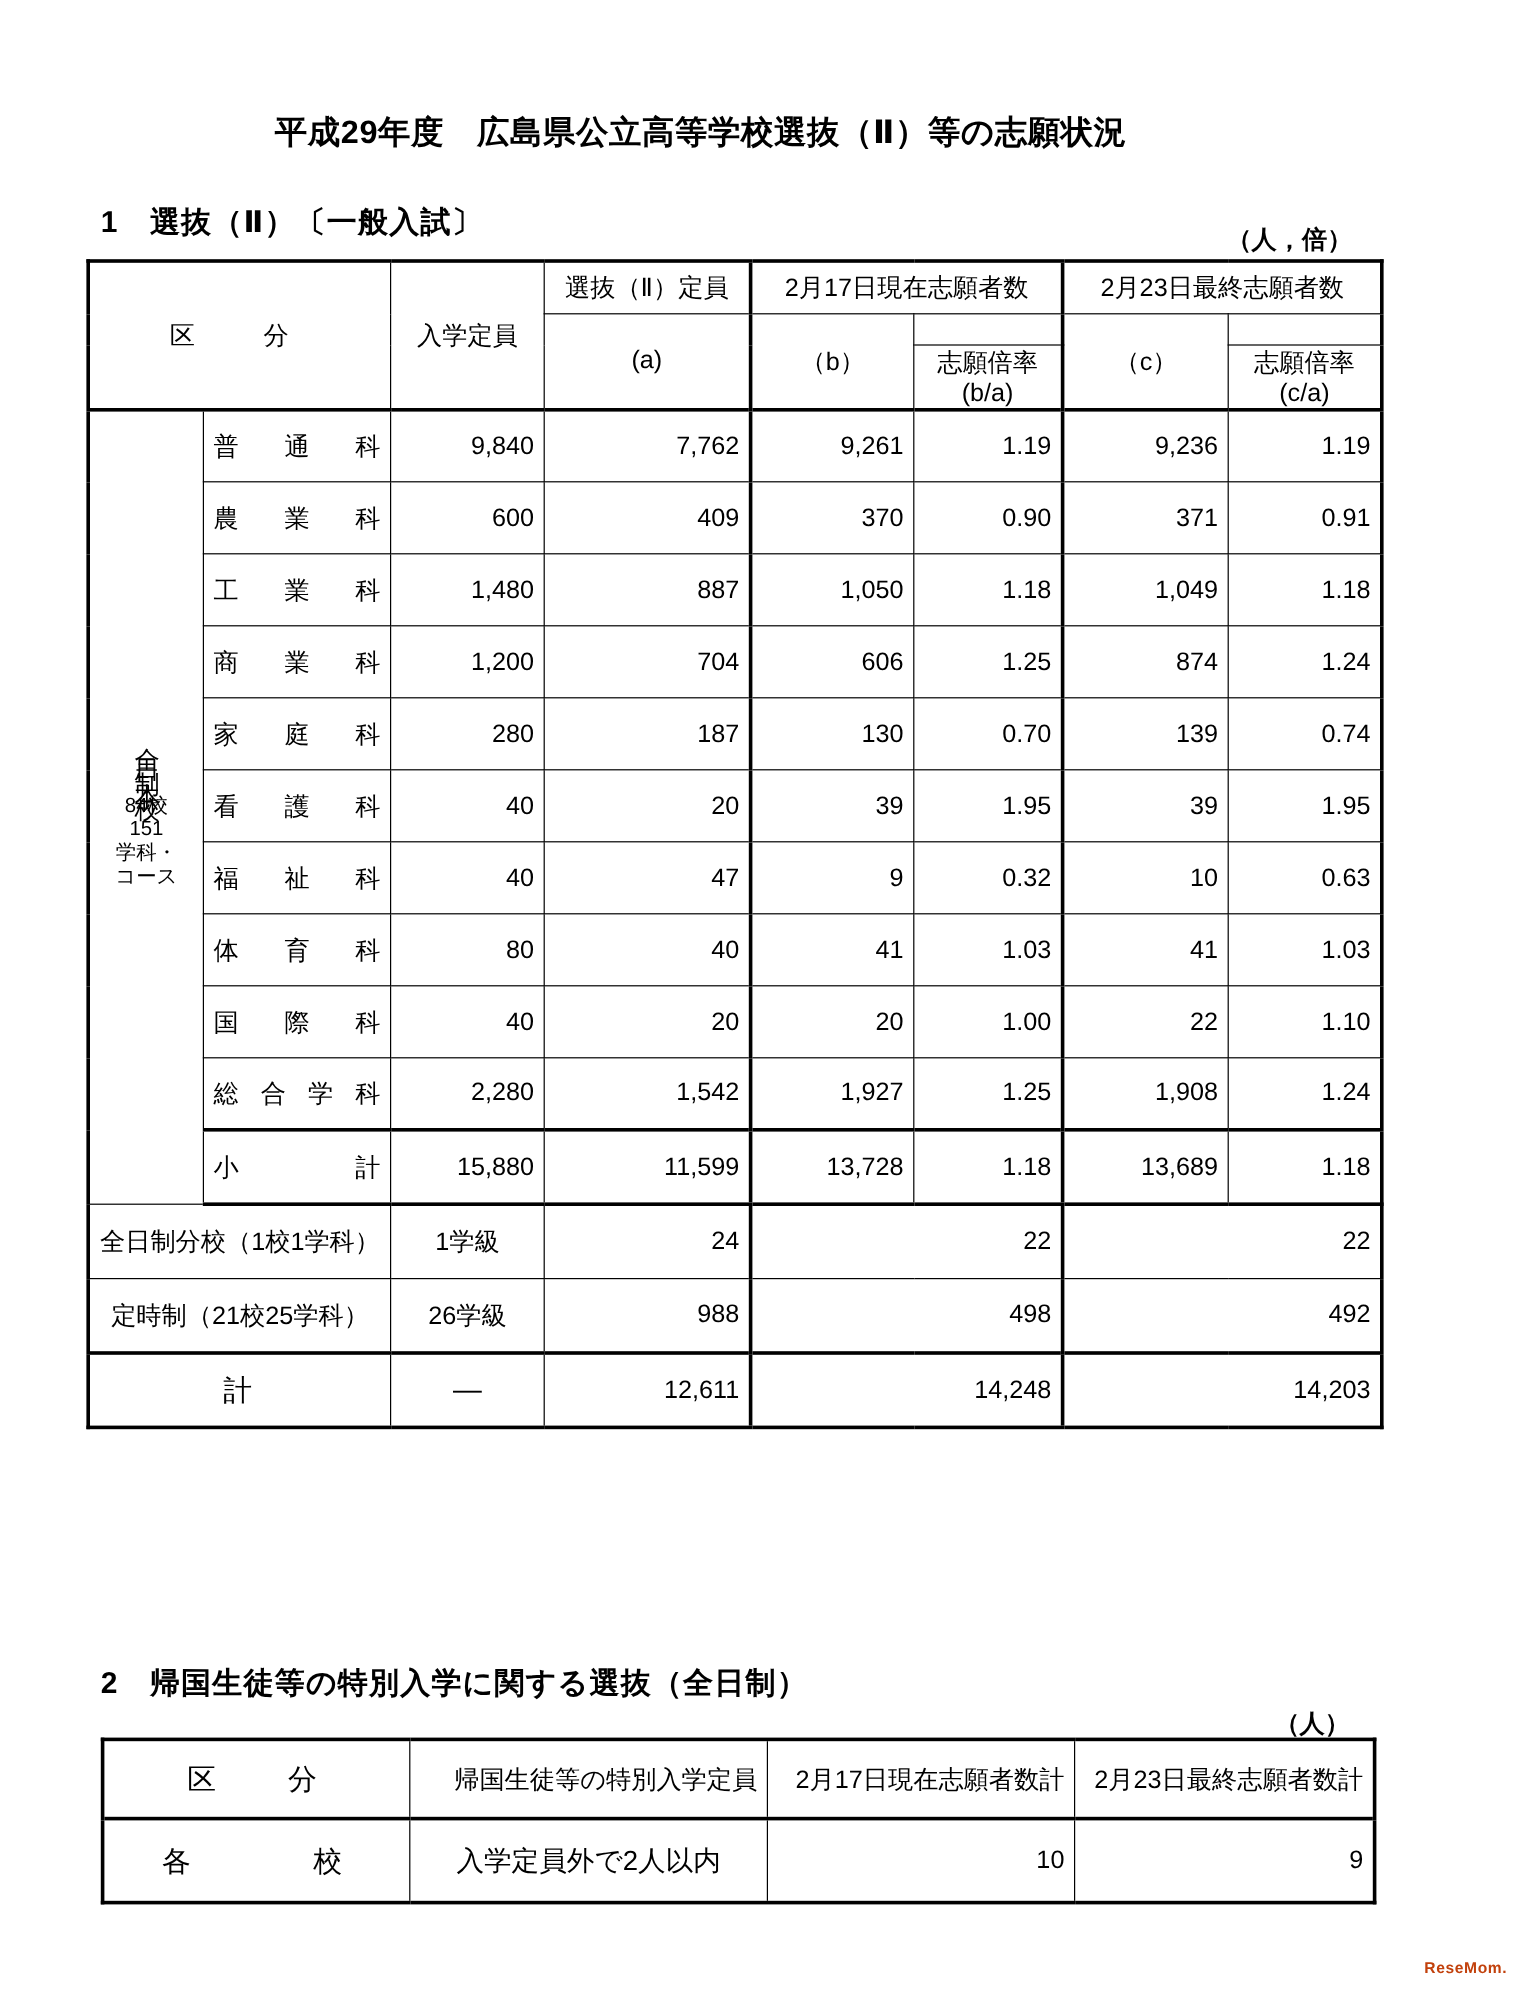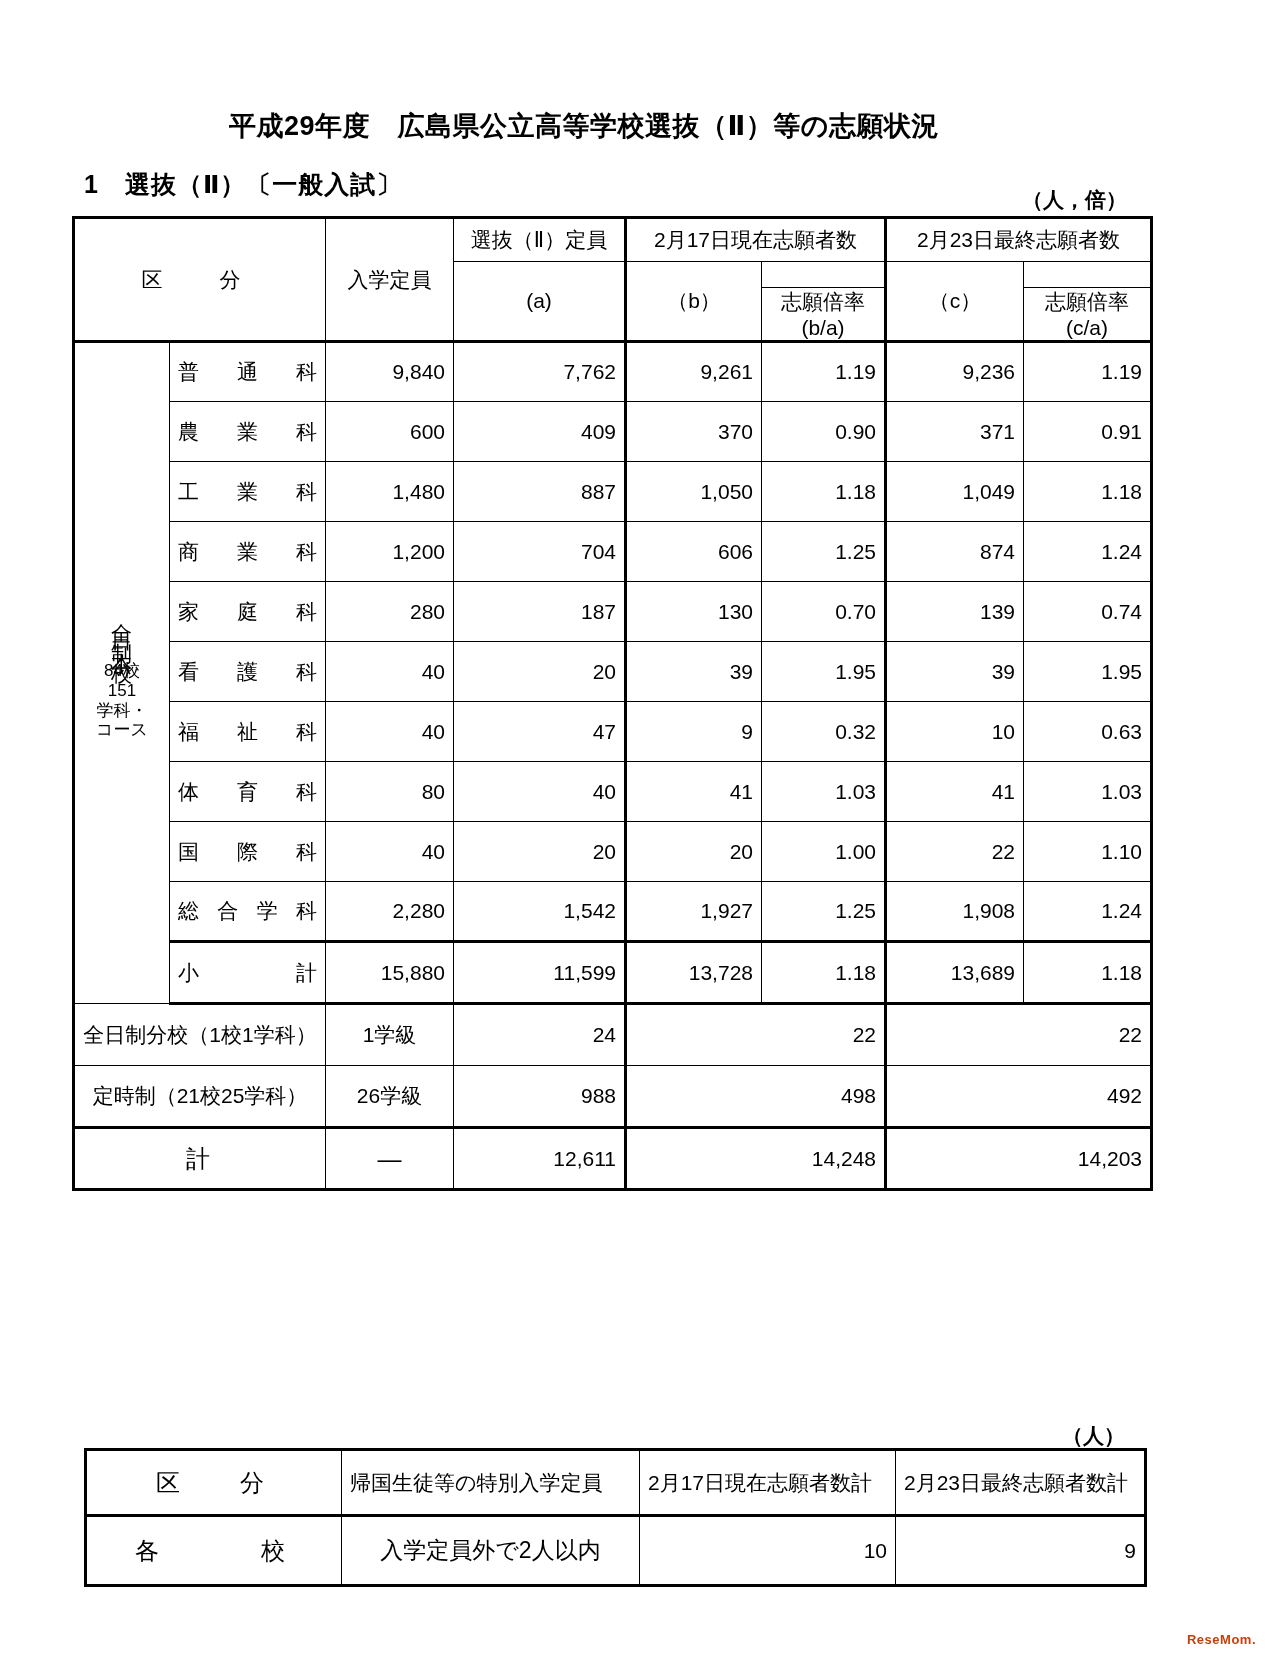--- a/index.html
+++ b/index.html
@@ -17,21 +17,20 @@
 
   .page { position: relative; width: 1280px; height: 1665px; padding: 0; }
 
   .doc-title {
     position: absolute;
     top: 92px; left: 0; width: 1168px;
     text-align: center;
     font-size: 27px;
     font-weight: bold;
     letter-spacing: 0.5px;
-    margin-top: 16px;
   }
 
   .section-heading {
     position: absolute;
     font-size: 25px;
     font-weight: bold;
     letter-spacing: 1px;
   }
   #sec1-heading { top: 168px; left: 84px; }
   #sec2-heading { top: 1386px; left: 84px; }
@@ -66,21 +65,21 @@
   
   .bt3 { border-top: 3px solid #000 !important; }
   .bb3 { border-bottom: 3px solid #000 !important; }
   .bl3 { border-left: 3px solid #000 !important; }
   .br3 { border-right: 3px solid #000 !important; }
 
   .num { text-align: right; padding-right: 14px; }
   .ctr { text-align: center; }
   .hdr { text-align: center; font-size: 23px; }
   .hdr-sm { text-align: center; font-size: 16px; }
-  .hdr-mid { text-align: left; font-size: 22px; }
+  .hdr-mid { text-align: right; font-size: 22px; }
 
   
   .subject {
     text-align: justify;
     text-align-last: justify;
     font-size: 23px;
     padding: 0 14px;
     height: 60px;
   }
   .subject-tot {
@@ -325,20 +324,21 @@
         <td class="ctr bt3 bb3 bl3" colspan="2" style="height:62px;font-size:24px;letter-spacing:4px;">計</td>
         <td class="ctr bt3 bb3" style="font-size:24px;">―</td>
         <td class="num bt3 bb3">12,611</td>
         <td class="num bt3 bb3 bl3" colspan="2">14,248</td>
         <td class="num bt3 bb3 bl3 br3" colspan="2">14,203</td>
       </tr>
     </tbody>
   </table>
 
 
+  <div class="section-heading" id="sec2-heading">2　帰国生徒等の特別入学に関する選抜（全日制）</div>
   <div class="unit-note" id="unit2">（人）</div>
 
   <table class="grid" id="table2">
     <colgroup>
       <col style="width:256px">
       <col style="width:298px">
       <col style="width:256px">
       <col style="width:250px">
     </colgroup>
     <tbody>

